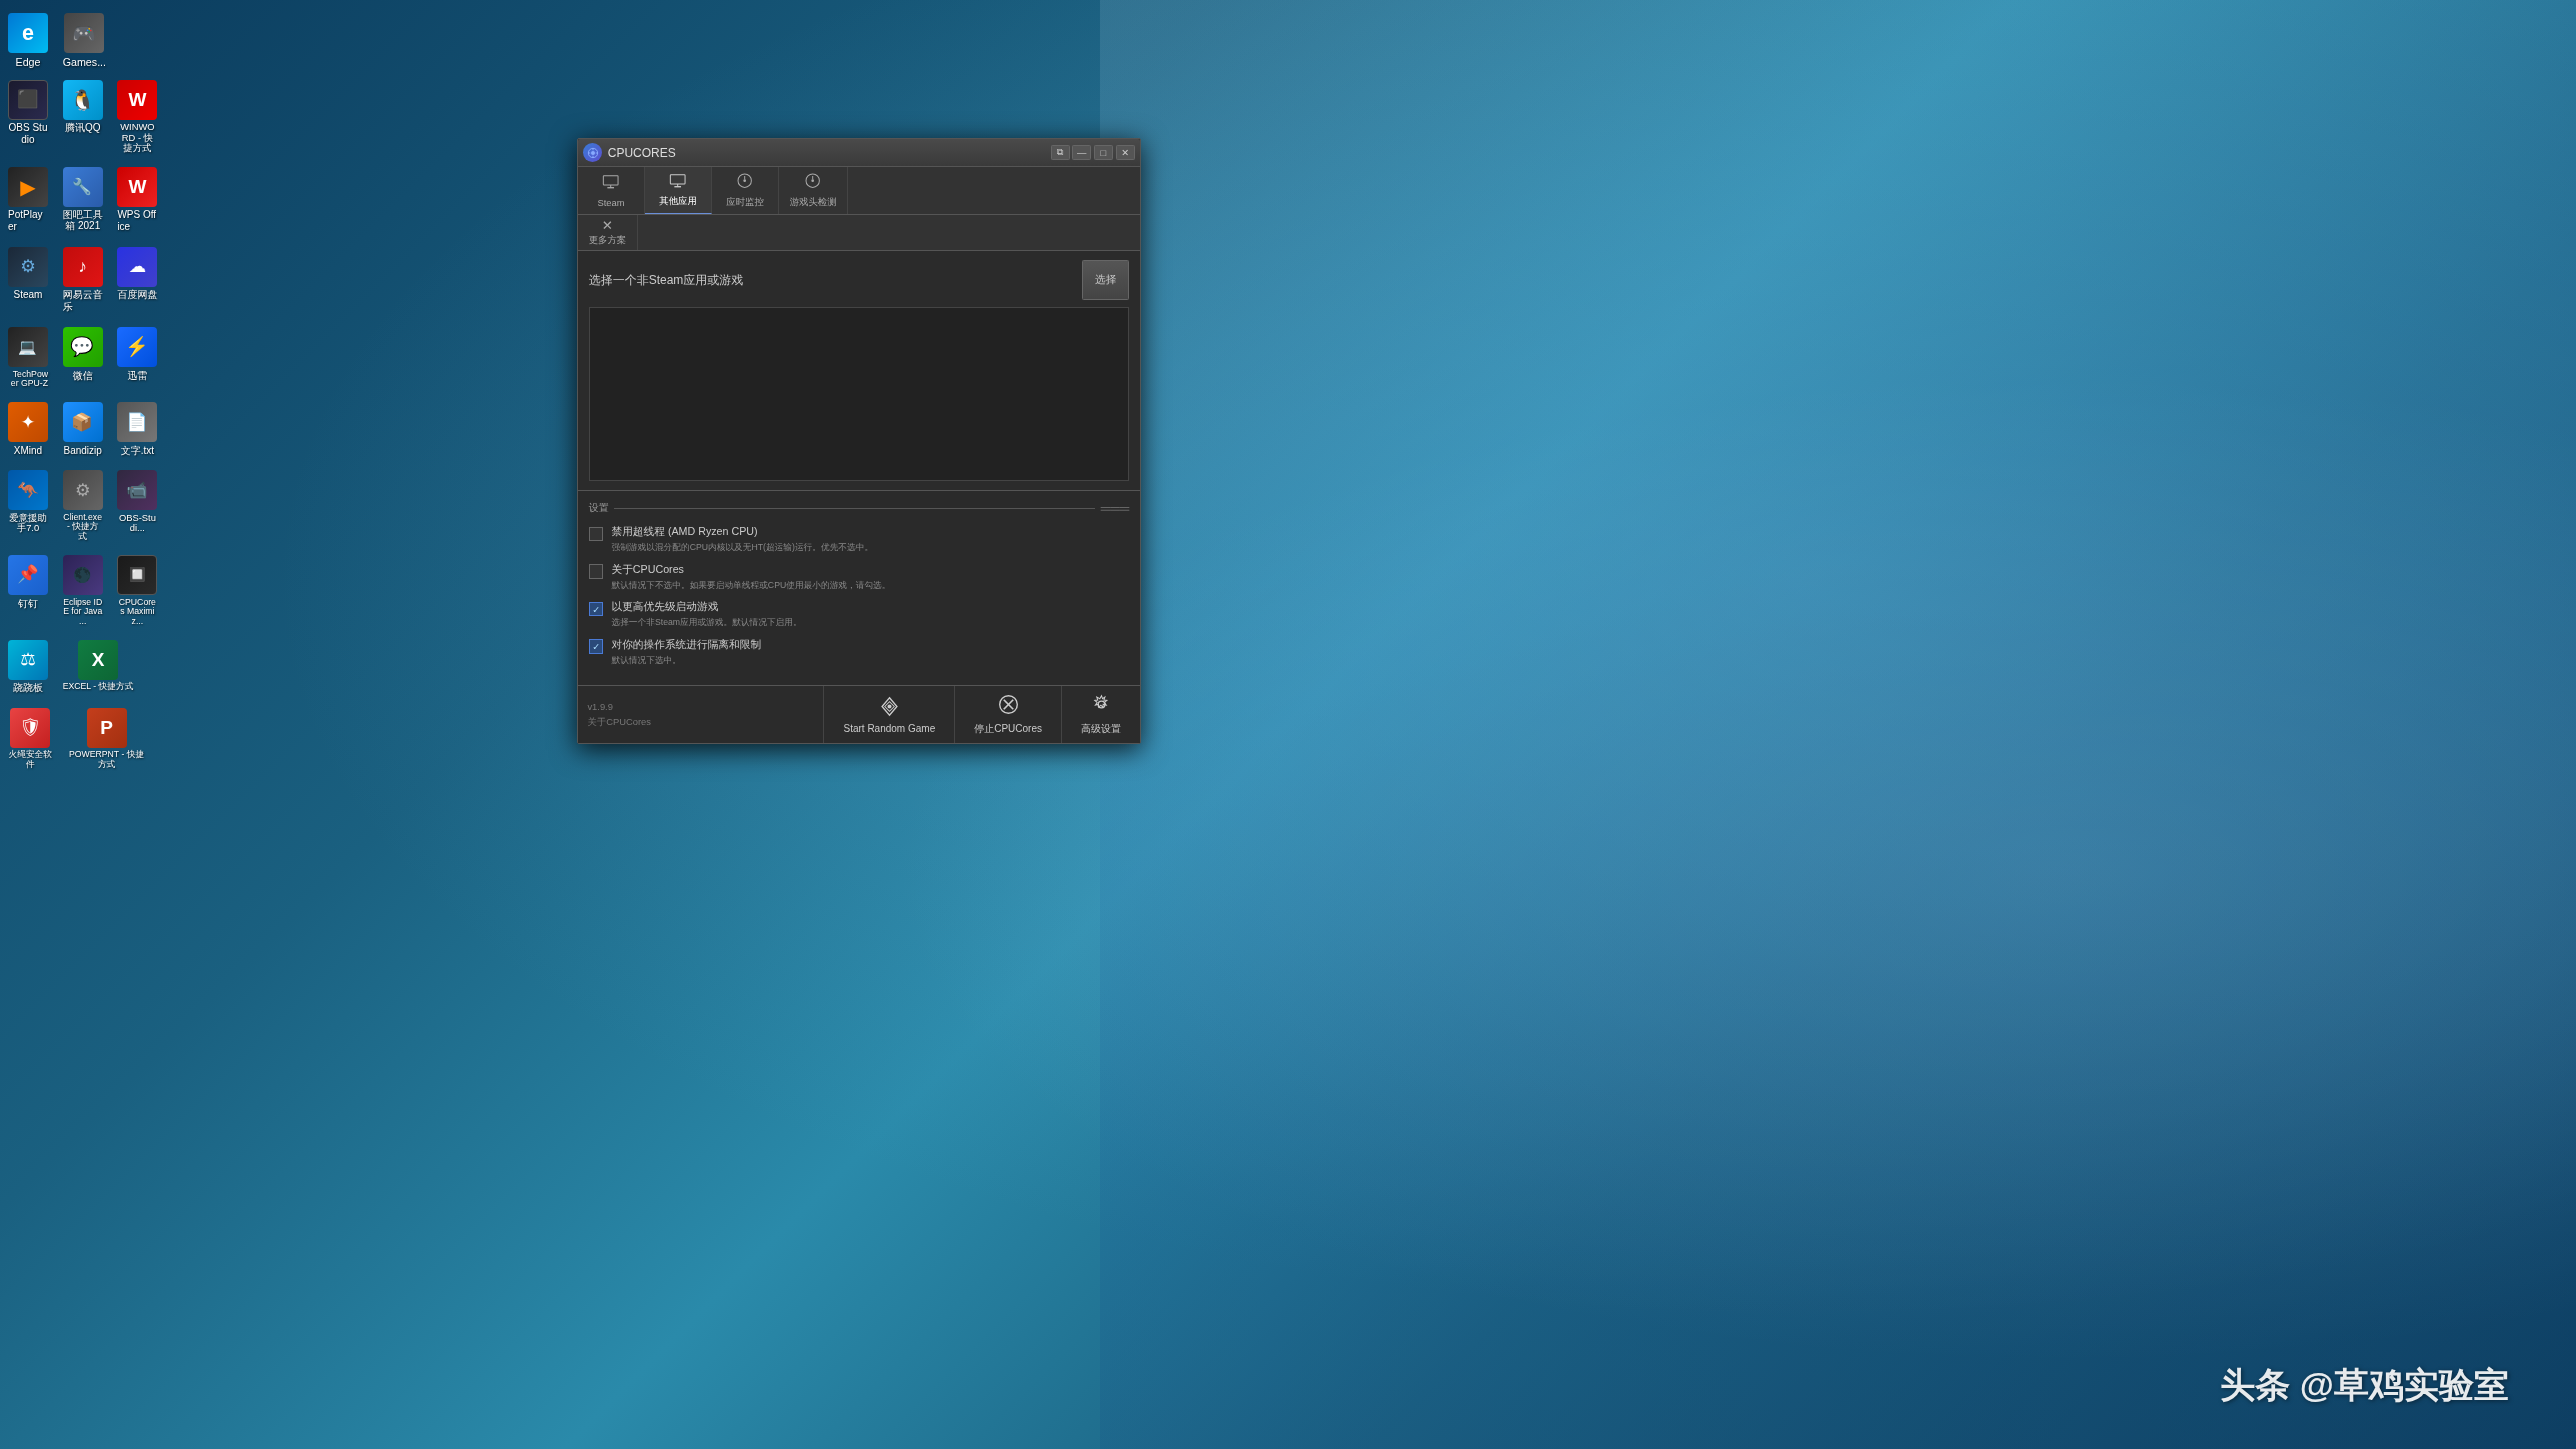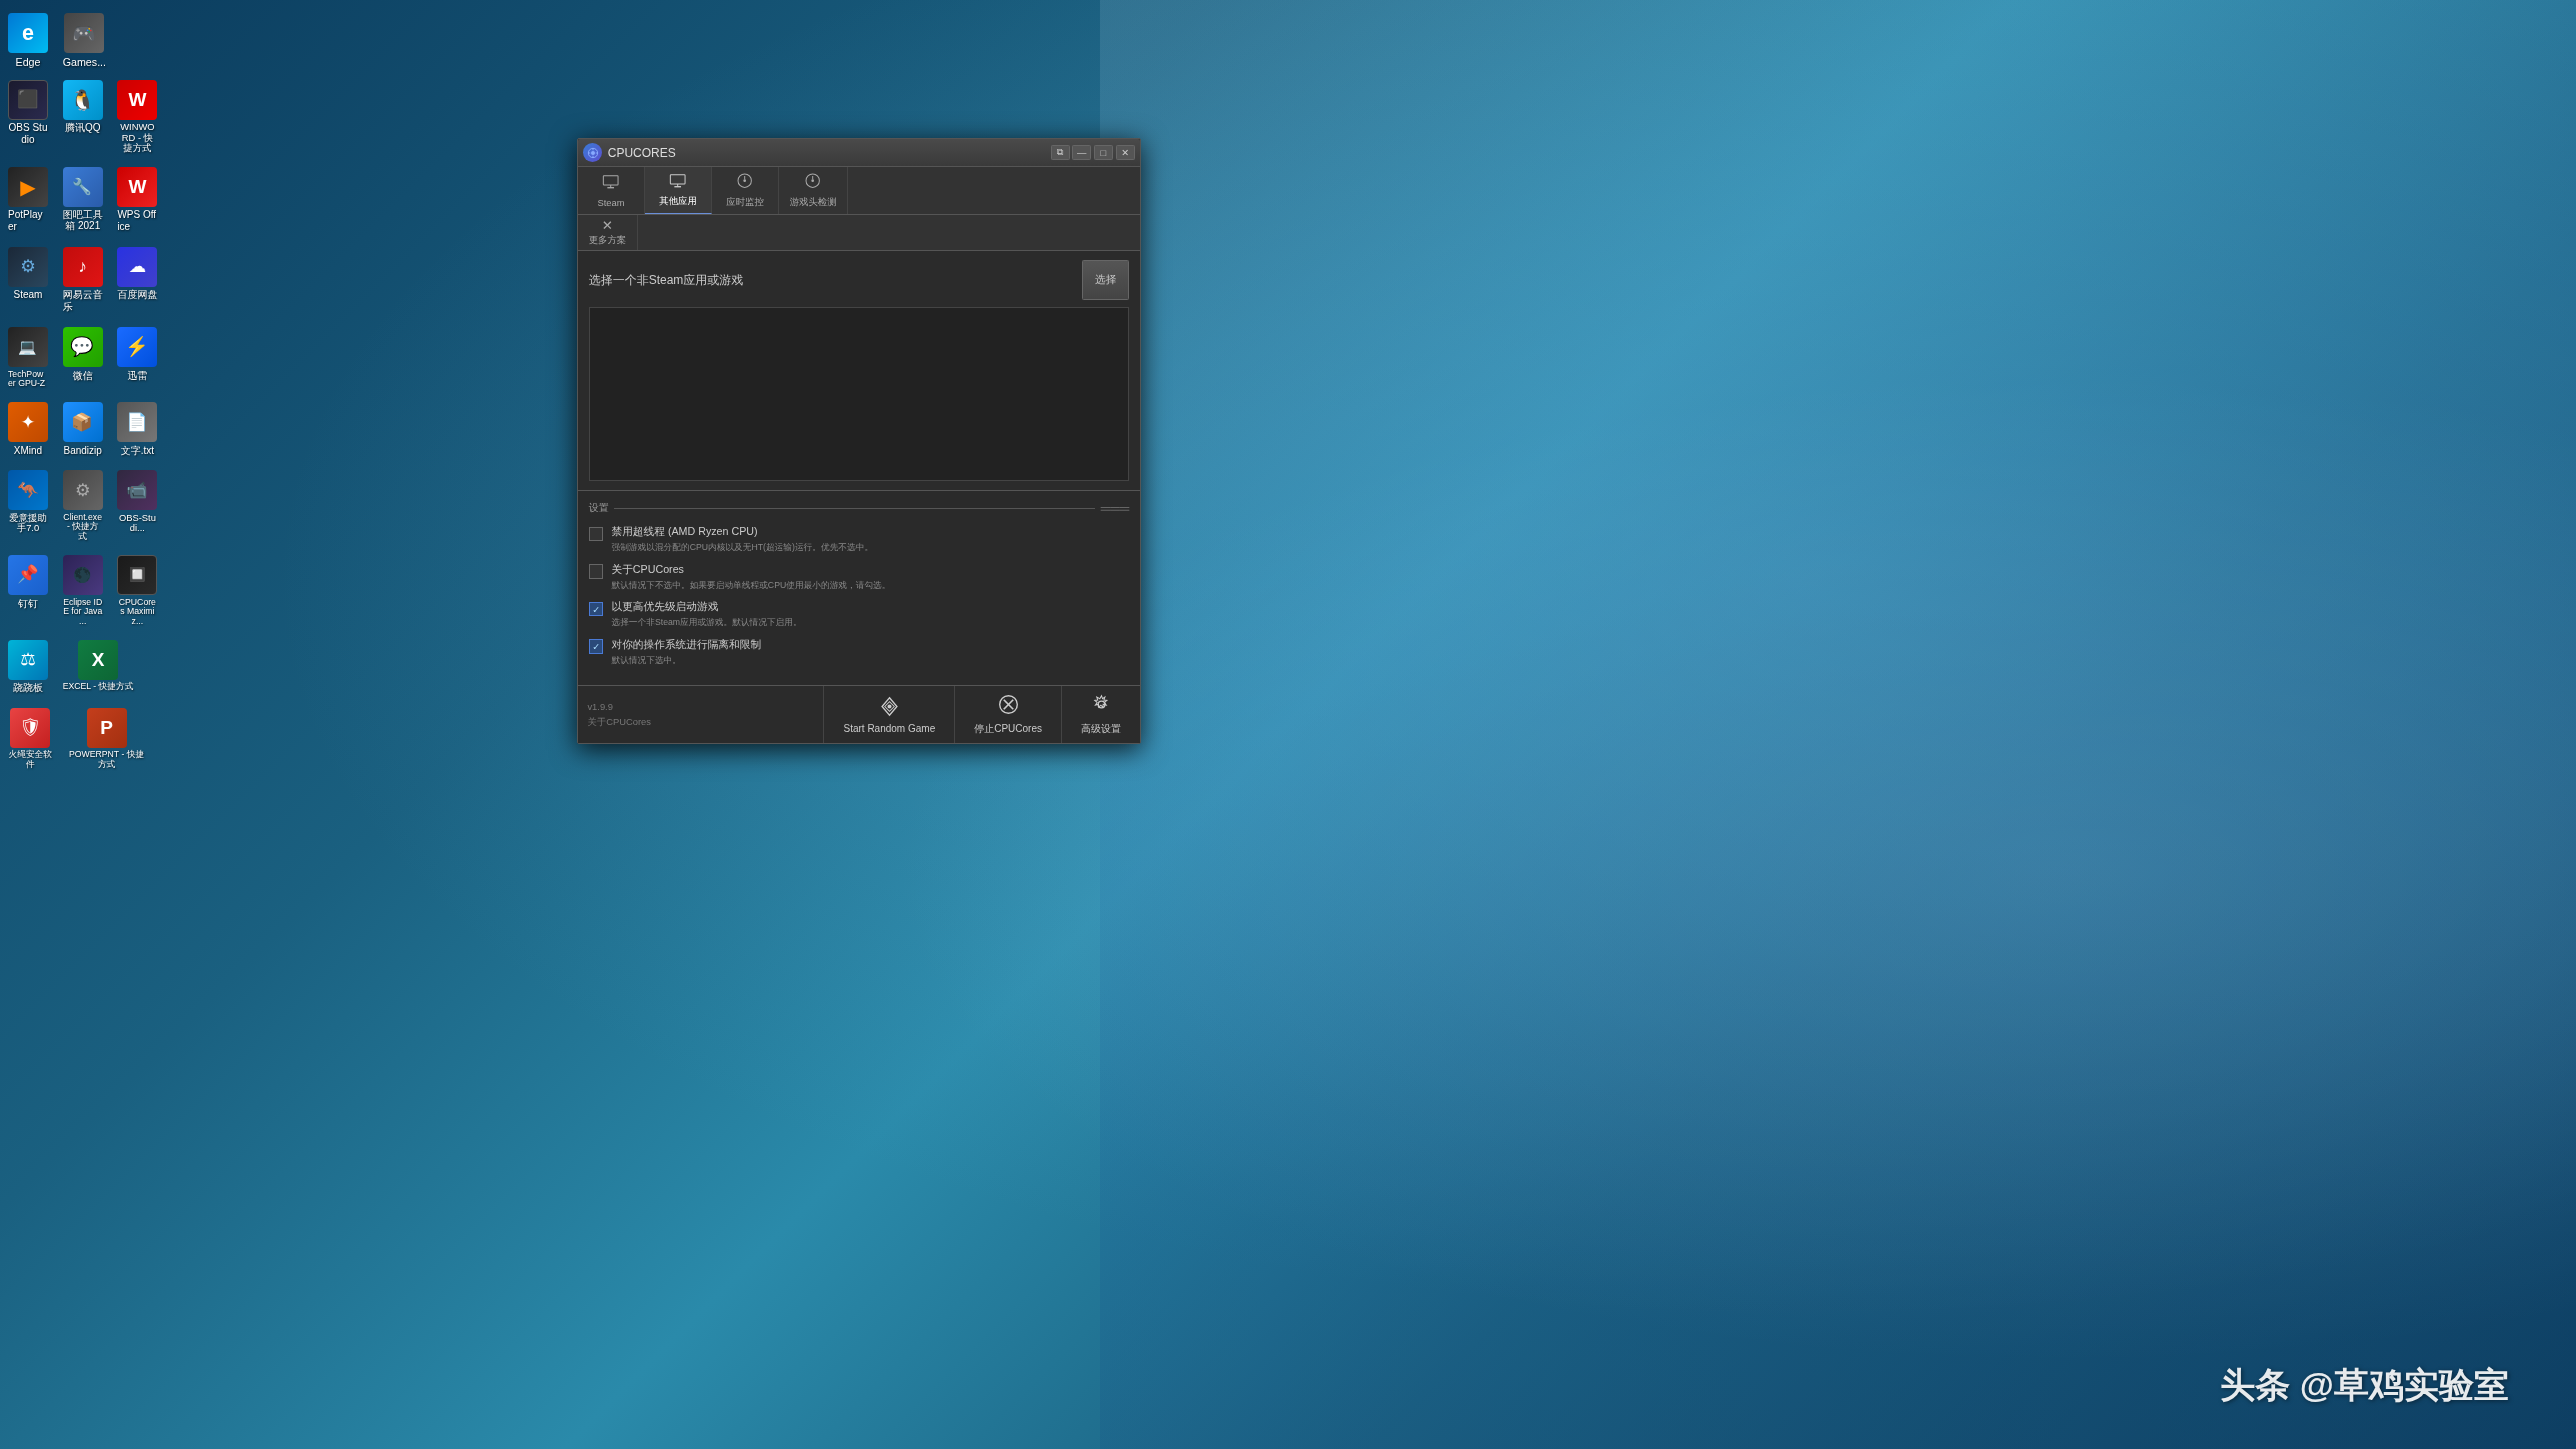--- a/index.html
+++ b/index.html
@@ -438,21 +438,21 @@
     </div>
     <div class="icon-row" style="flex-direction:column; align-items:center; gap:2.7px; padding:4px;">
       <div class="icon-img ic-baidu" style="font-size:17.4px; color:#fff;">☁</div>
       <span class="icon-label" style="font-size:10px;">百度网盘</span>
     </div>
   </div>
 
   <div style="display:flex; padding:2.7px 4px; gap:6.7px;">
     <div class="icon-row" style="flex-direction:column; align-items:center; gap:2.7px; padding:4px;">
       <div class="icon-img ic-techpow" style="font-size:14.8px; color:#aaa;">💻</div>
-      <span class="icon-label" style="font-size:8.7px; text-align:left; line-height:1.1;">TechPower GPU-Z</span>
+      <span class="icon-label" style="font-size:8.7px; text-align:right; line-height:1.1;">TechPower GPU-Z</span>
     </div>
     <div class="icon-row" style="flex-direction:column; align-items:center; gap:2.7px; padding:4px;">
       <div class="icon-img ic-wechat" style="font-size:19px; color:#fff;">💬</div>
       <span class="icon-label" style="font-size:10px;">微信</span>
     </div>
     <div class="icon-row" style="flex-direction:column; align-items:center; gap:2.7px; padding:4px;">
       <div class="icon-img ic-xunlei" style="font-size:19px; color:#fff;">⚡</div>
       <span class="icon-label" style="font-size:10px;">迅雷</span>
     </div>
   </div>

